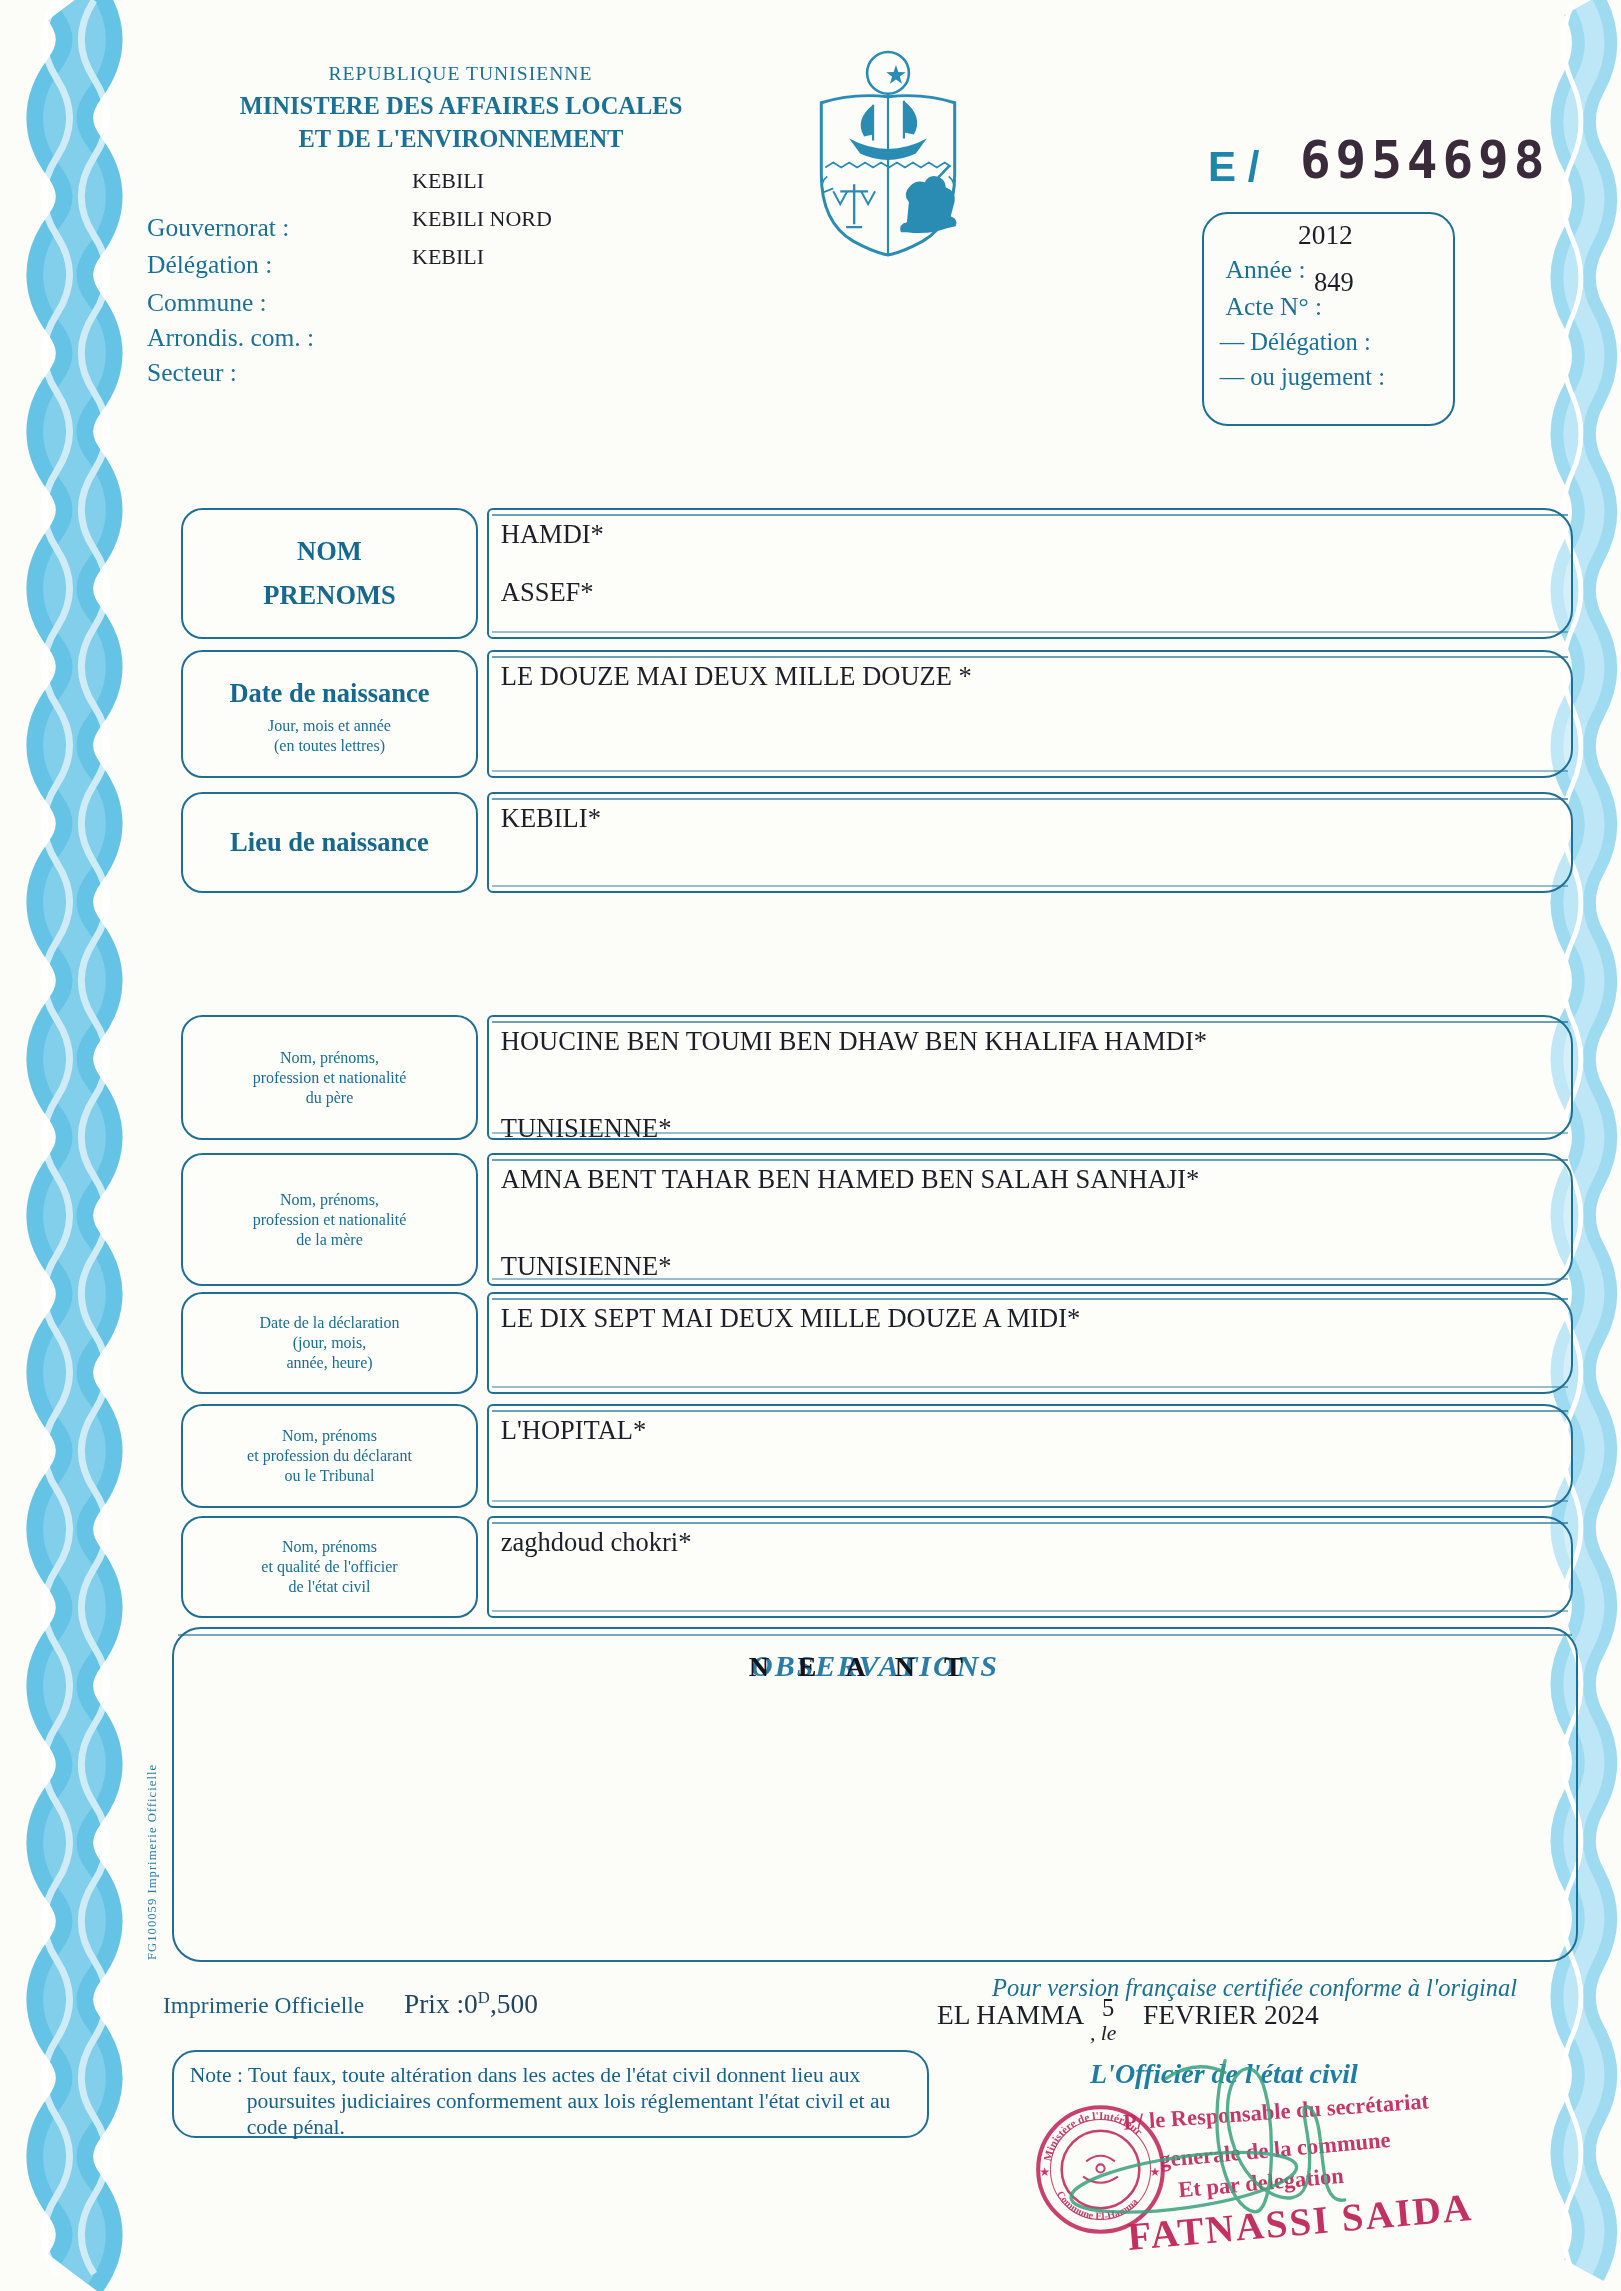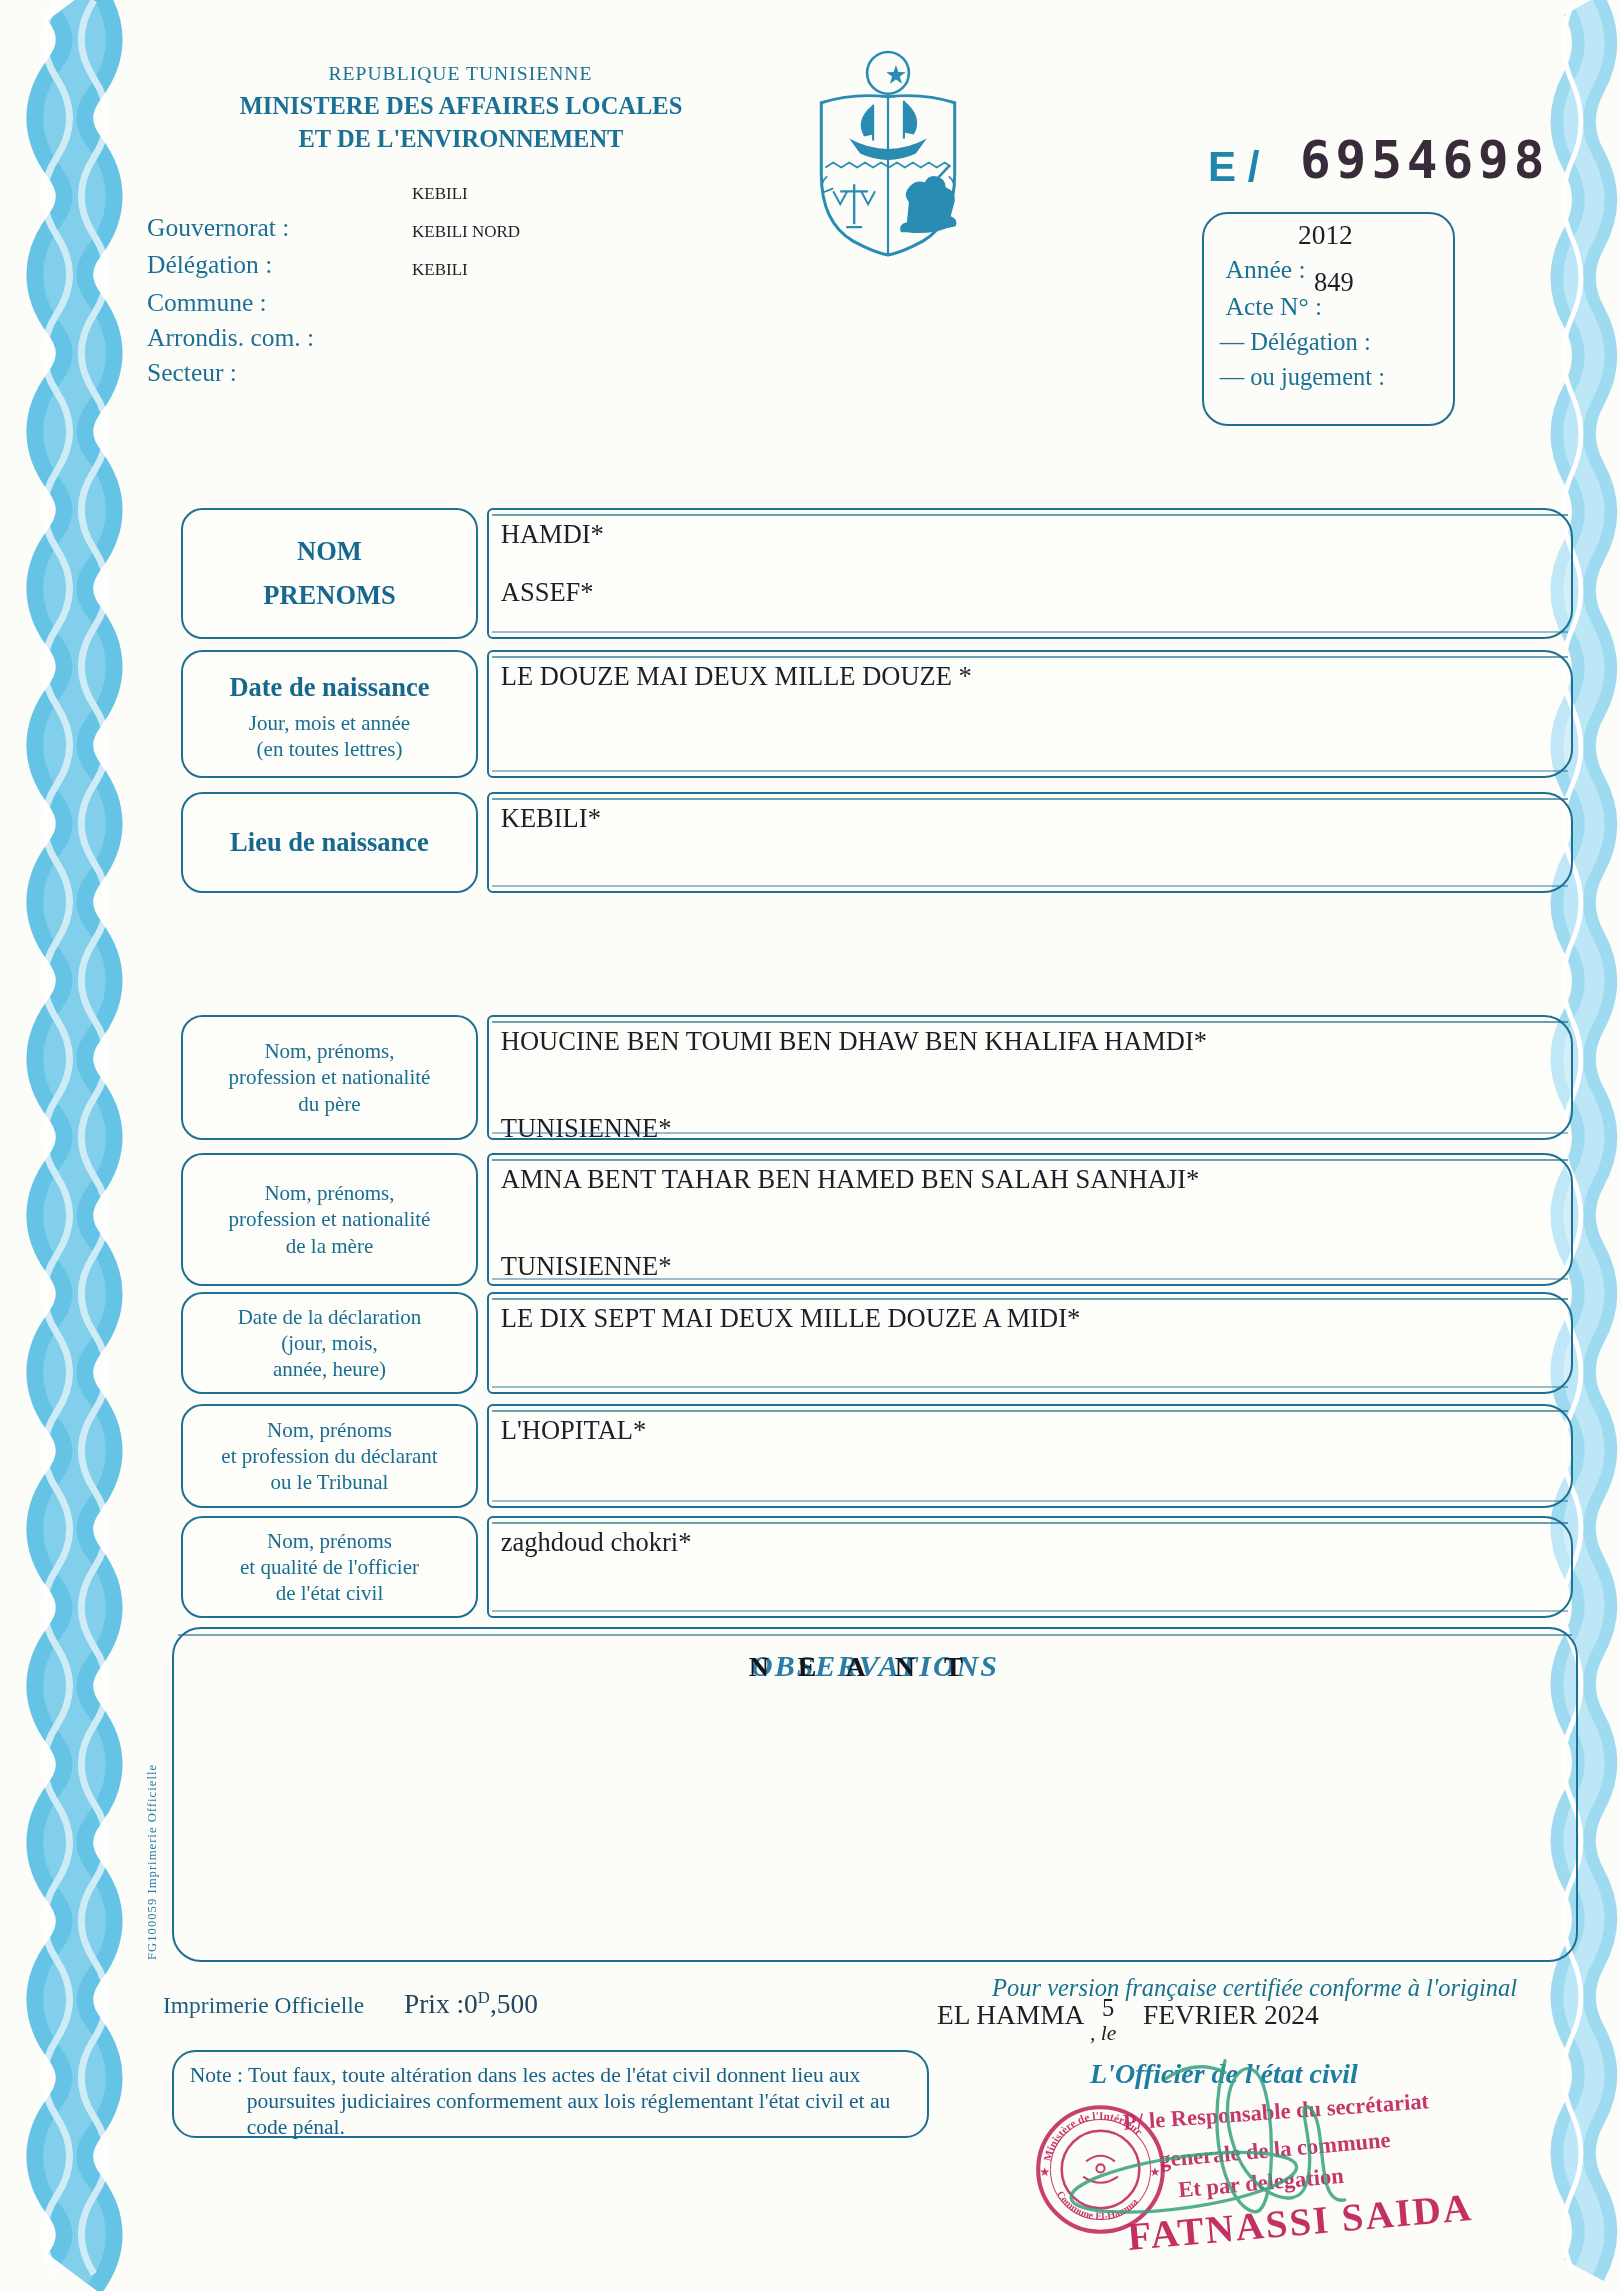--- a/index.html
+++ b/index.html
@@ -14,21 +14,21 @@
   }
   .abs{position:absolute;}
   
   .ribbon-left{position:absolute;left:0;top:0;}
   .ribbon-right{position:absolute;left:1537px;top:0;}
   
   .republic{left:235px;top:63px;width:451px;text-align:center;font-size:19.6px;color:var(--teal);letter-spacing:1px;}
   .ministry1{left:167px;top:92px;width:588px;text-align:center;font-size:24.5px;font-weight:bold;color:var(--teal);}
   .ministry2{left:167px;top:125px;width:588px;text-align:center;font-size:24.5px;font-weight:bold;color:var(--teal);}
   .adm-label{left:147px;font-size:25.5px;color:var(--teal);margin-top:23px;}
-  .adm-value{left:412px;font-size:17px;color:var(--ink);margin-top:16px;}
+  .adm-value{left:412px;font-size:22px;color:var(--ink);}
   .adm-l1{top:190px}.adm-l2{top:227px}.adm-l3{top:265px}.adm-l4{top:300px}.adm-l5{top:335px}
   .adm-v1{top:168px}.adm-v2{top:206px}.adm-v3{top:244px}
   
   .emblem{left:802px;top:47px;color:var(--teal-bright);}
   
   .title-block{left:627px;top:278px;width:519px;text-align:center;color:#1c7ba3;}
   .title-l1{font-size:32px;font-weight:bold;letter-spacing:1px;line-height:1.0;}
   .title-l2{font-size:26.5px;font-weight:bold;margin-top:3.9px;line-height:1.0;}
   .title-rule{width:102px;height:2.9px;background:#1c7ba3;margin:8.8px auto 6.9px auto;}
   .title-l3{font-size:43px;font-weight:bold;letter-spacing:2px;line-height:1.0;}
@@ -43,21 +43,21 @@
   .acte-num{left:110px;top:53px;font-size:26.5px;color:var(--ink);}
   .acte-acte{left:21.6px;top:78px;font-size:25.5px;color:var(--teal);}
   .acte-decl{left:15.7px;top:114px;font-size:24.5px;color:var(--teal);}
   .acte-jug{left:15.7px;top:149px;font-size:24.5px;color:var(--teal);}
   
   .form-row{position:absolute;left:181px;width:1392px;}
   .lbl-box{position:absolute;left:0;top:0;width:297px;height:100%;border:2.9px solid var(--border);
            border-radius:21.6px;display:flex;flex-direction:column;justify-content:center;align-items:center;
            text-align:center;box-sizing:border-box;background:rgba(255,255,255,.35);}
   .lbl-title{white-space:pre-line;font-size:26.5px;font-weight:bold;color:#16688e;line-height:1.65;}
-  .lbl-sub{white-space:pre-line;font-size:21px;color:#1a6d92;line-height:1.25;}
+  .lbl-sub{white-space:pre-line;font-size:16px;color:#1a6d92;line-height:1.25;}
   .val-box{position:absolute;left:306px;top:0;width:1086px;height:100%;border:2.9px solid var(--border);
            border-radius:5.9px 29px 29px 5.9px;box-sizing:border-box;background:rgba(255,255,255,.35);}
   .val-box::before{content:"";position:absolute;left:2.9px;right:2.9px;top:3.9px;height:2px;background:var(--border);opacity:.65;}
   .val-box::after{content:"";position:absolute;left:2.9px;right:2.9px;bottom:3.9px;height:2px;background:var(--border);opacity:.45;}
   .val-text{white-space:pre-line;font-size:26.5px;color:var(--ink);line-height:29px;padding:9.8px 0 0 11.8px;}
   .r1{top:508px;height:131px}.r2{top:650px;height:128px}.r3{top:792px;height:101px}
   .r4{top:904px;height:104px}.r5{top:1015px;height:125px}.r6{top:1153px;height:133px}
   .r7{top:1292px;height:102px}.r8{top:1404px;height:104px}.r9{top:1516px;height:102px}
   
   .obs-box{left:172px;top:1627px;width:1402px;height:331px;border:2.9px solid var(--border);border-radius:29px;}

